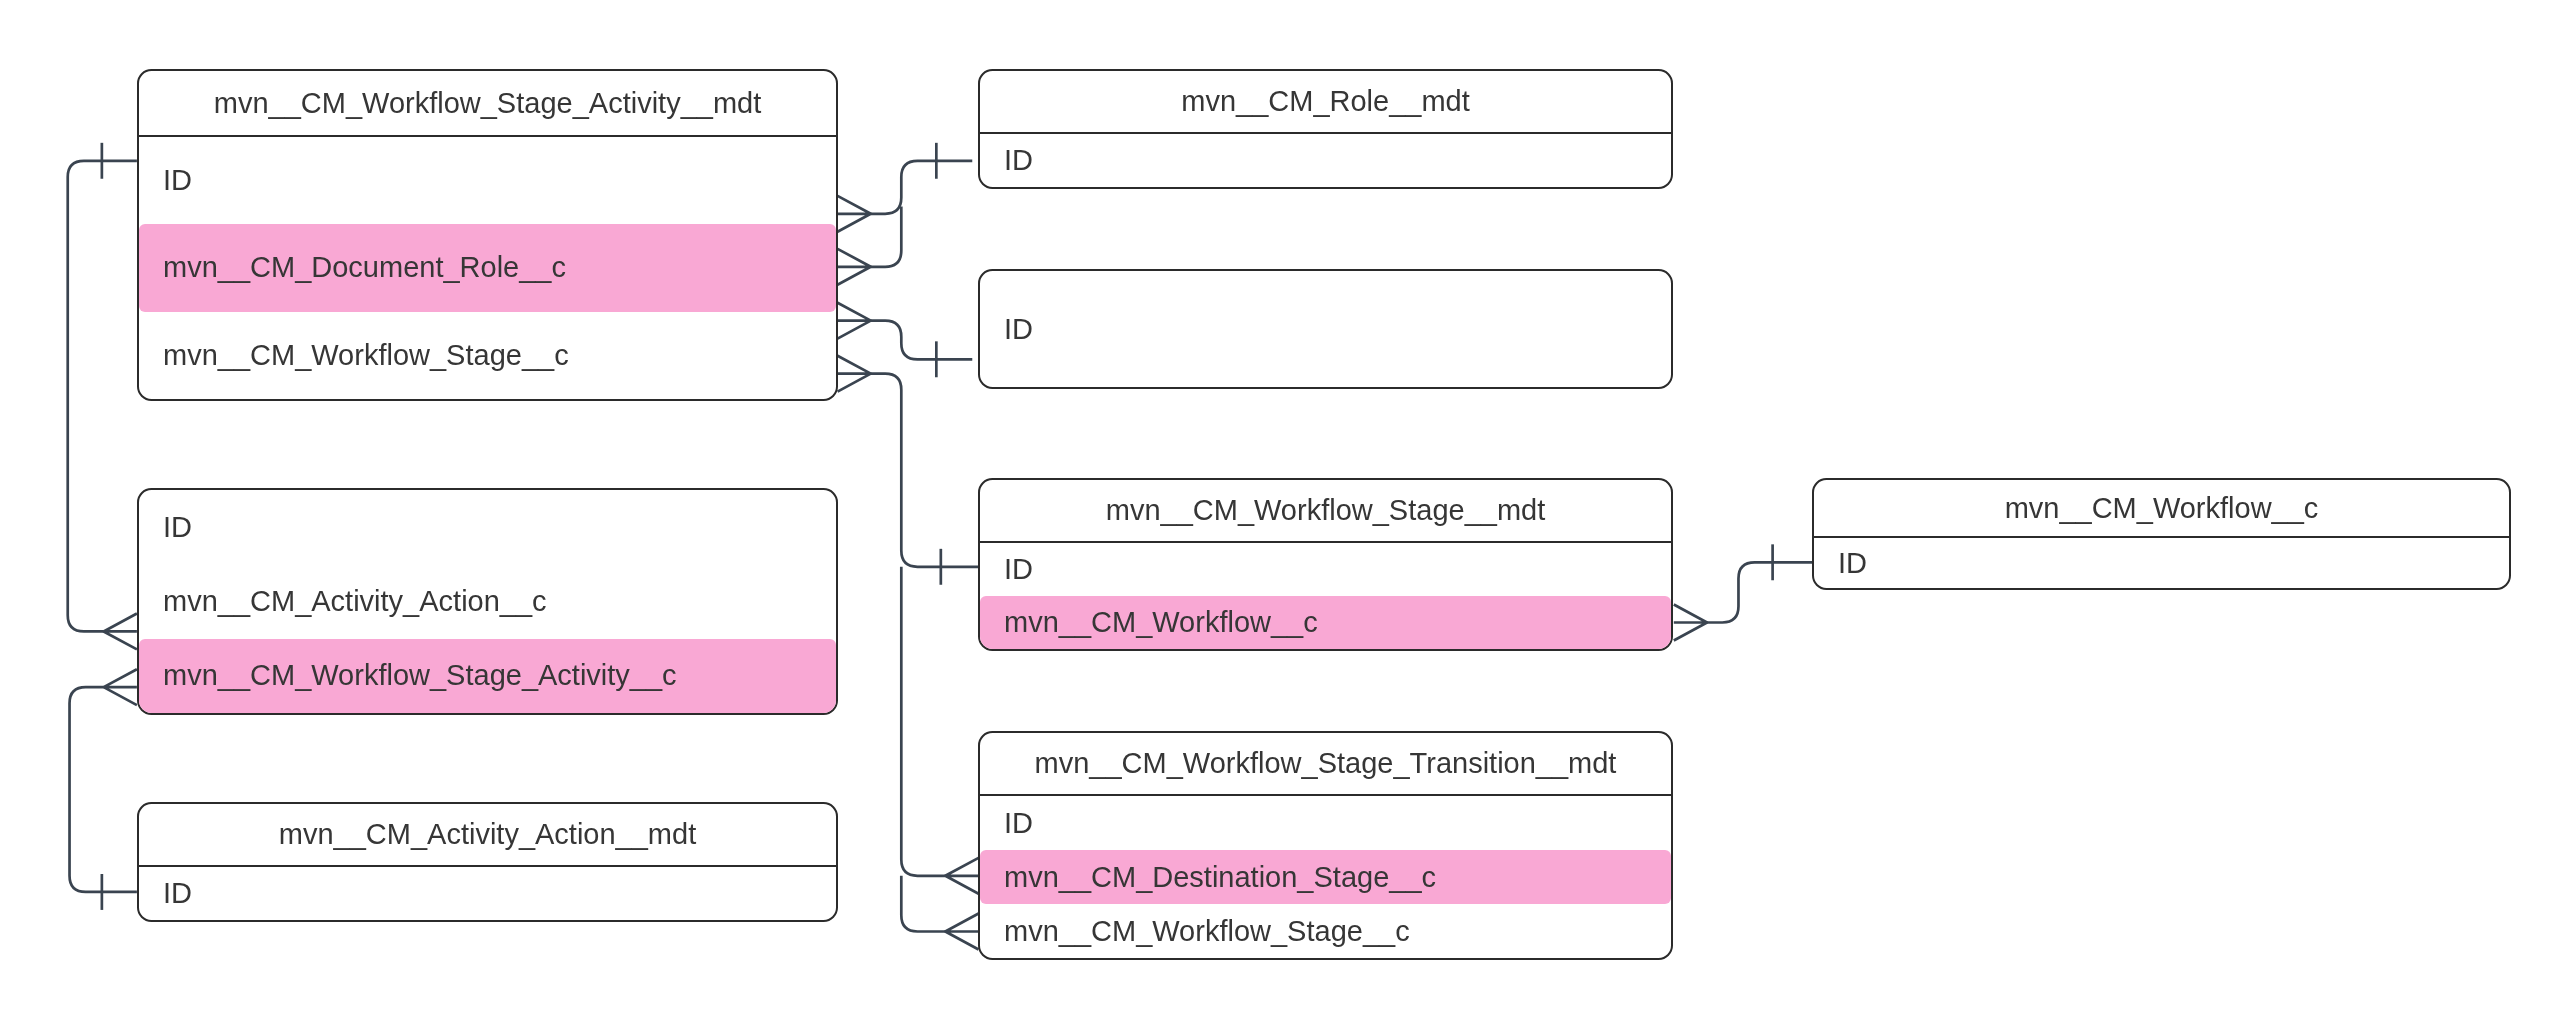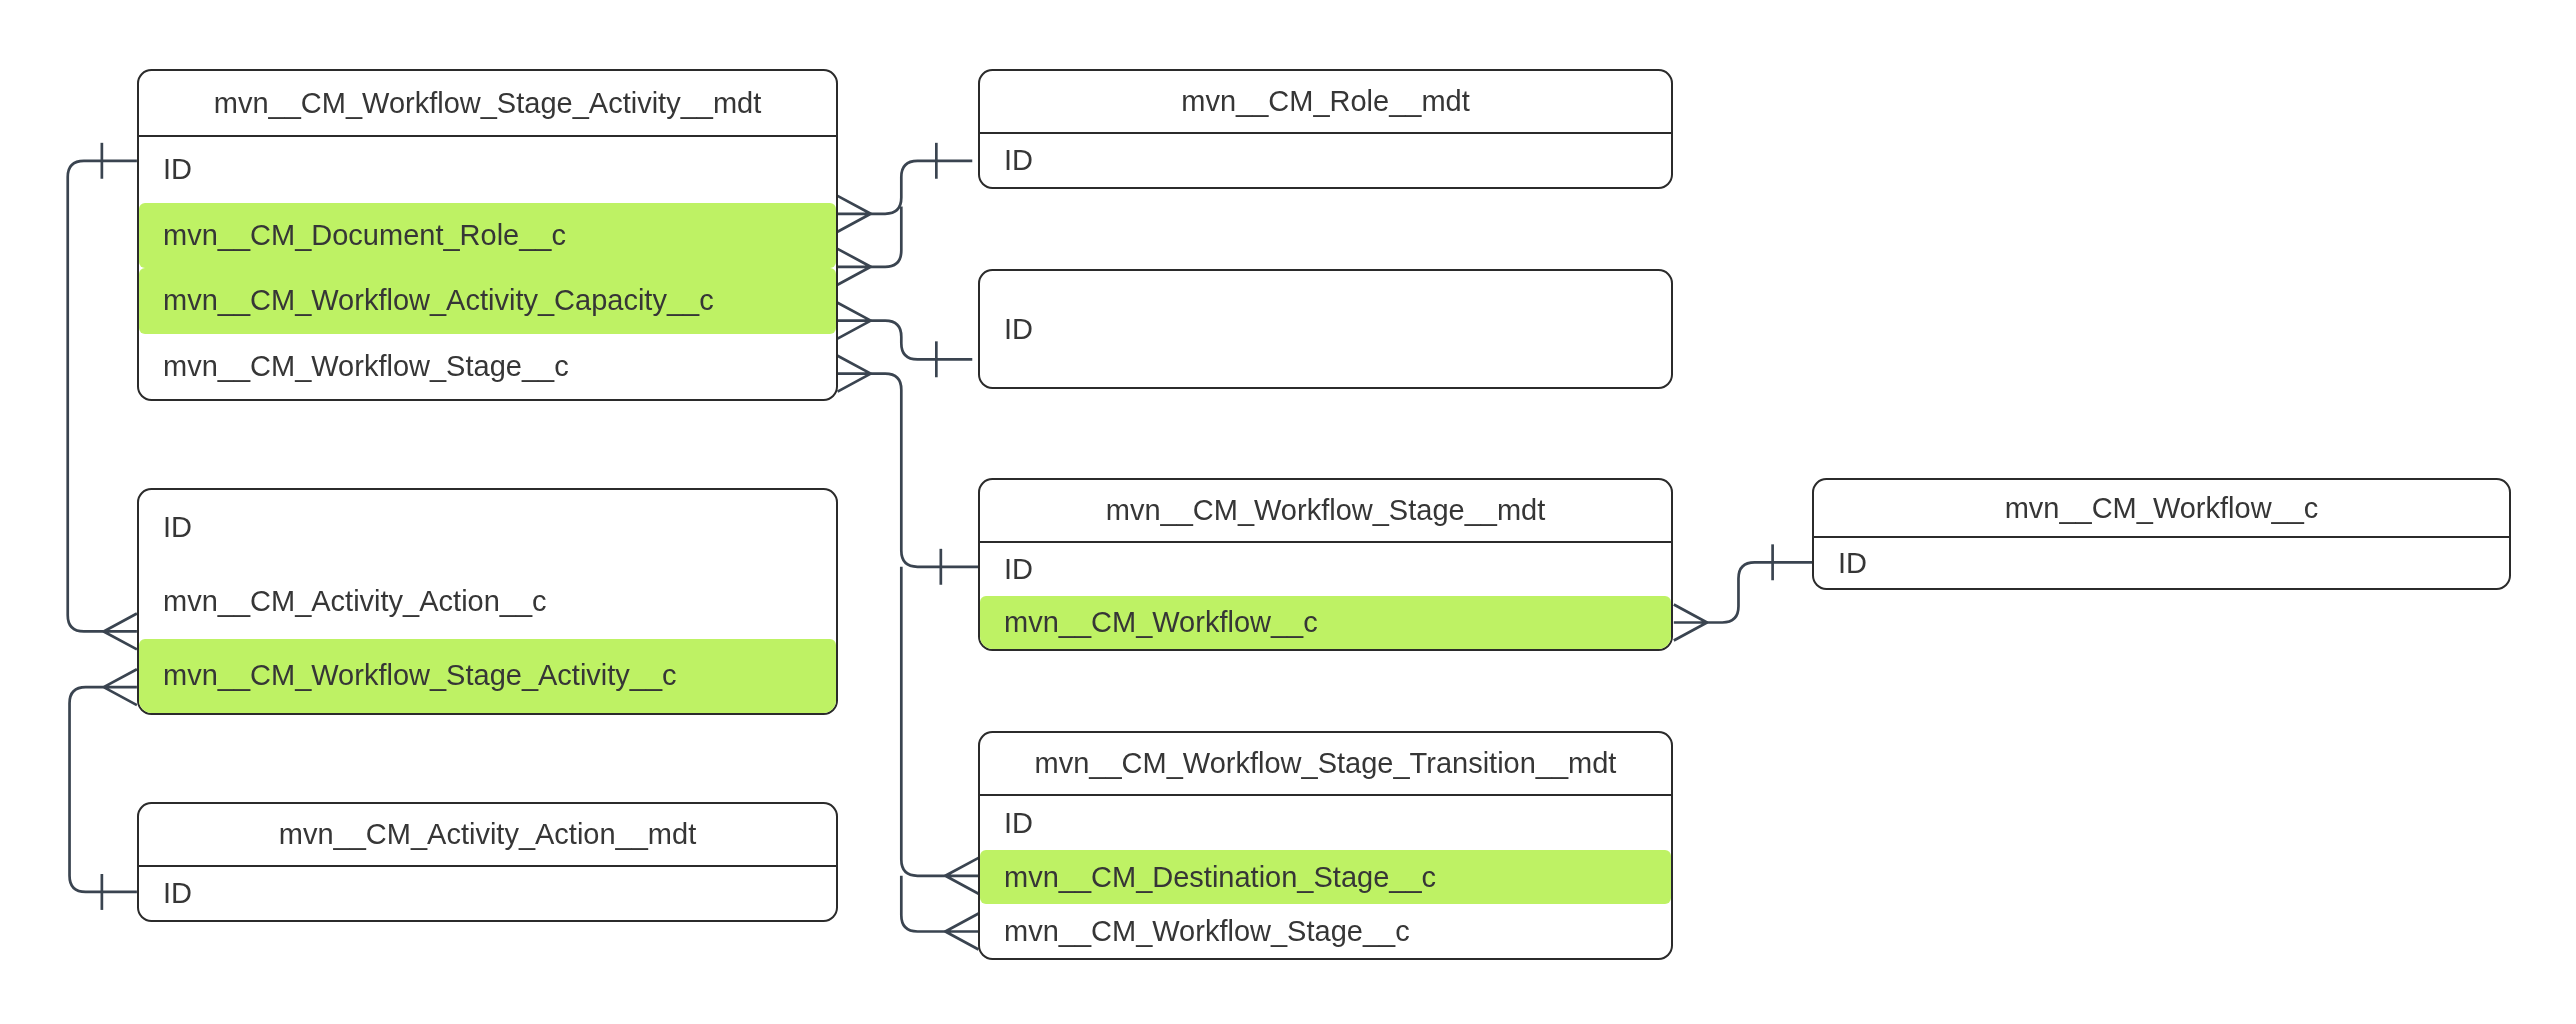--- a/index.html
+++ b/index.html
@@ -31,21 +31,21 @@
   }
   .entity.tall-title .title{flex-basis:64px;}
   .entity.short-title .title{flex-basis:56px;}
   .entity .row{
     flex:1 1 auto;
     display:flex;align-items:center;
     padding-left:24px;
     font-size:29px;
     white-space:nowrap;
   }
-  .entity .row.alt{background:#bef264;border-radius:6px;}
+  .entity .row.alt{background:#f9a8d4;border-radius:6px;}
   .edge path, .edge line{
     fill:none;
     stroke:#3a4450;
     stroke-width:3;
     stroke-linejoin:round;
   }
 </style>
 </head>
 <body>
 
@@ -102,21 +102,20 @@
       <path d="M 1863 673 L 1900 693 L 1863 713 M 1863 693 L 1900 693"></path>
       <path d="M 1900 693 L 1917 693 Q 1935 693 1935 675 L 1935 644 Q 1935 626 1953 626 L 2017 626"></path>
       <line x1="1973" y1="606" x2="1973" y2="646"></line>
     </g>
   </svg>
 
   <div class="entity tall-title" style="left:137px;top:69px;width:701px;height:332px">
     <div class="title">mvn__CM_Workflow_Stage_Activity__mdt</div>
     <div class="row">ID</div>
     <div class="row alt">mvn__CM_Document_Role__c</div>
-    <div class="row alt">mvn__CM_Workflow_Activity_Capacity__c</div>
     <div class="row">mvn__CM_Workflow_Stage__c</div>
   </div>
 
   <div class="entity" style="left:978px;top:69px;width:695px;height:120px">
     <div class="title">mvn__CM_Role__mdt</div>
     <div class="row">ID</div>
   </div>
 
   <div class="entity" style="left:978px;top:269px;width:695px;height:120px">
     <div class="row">ID</div>

